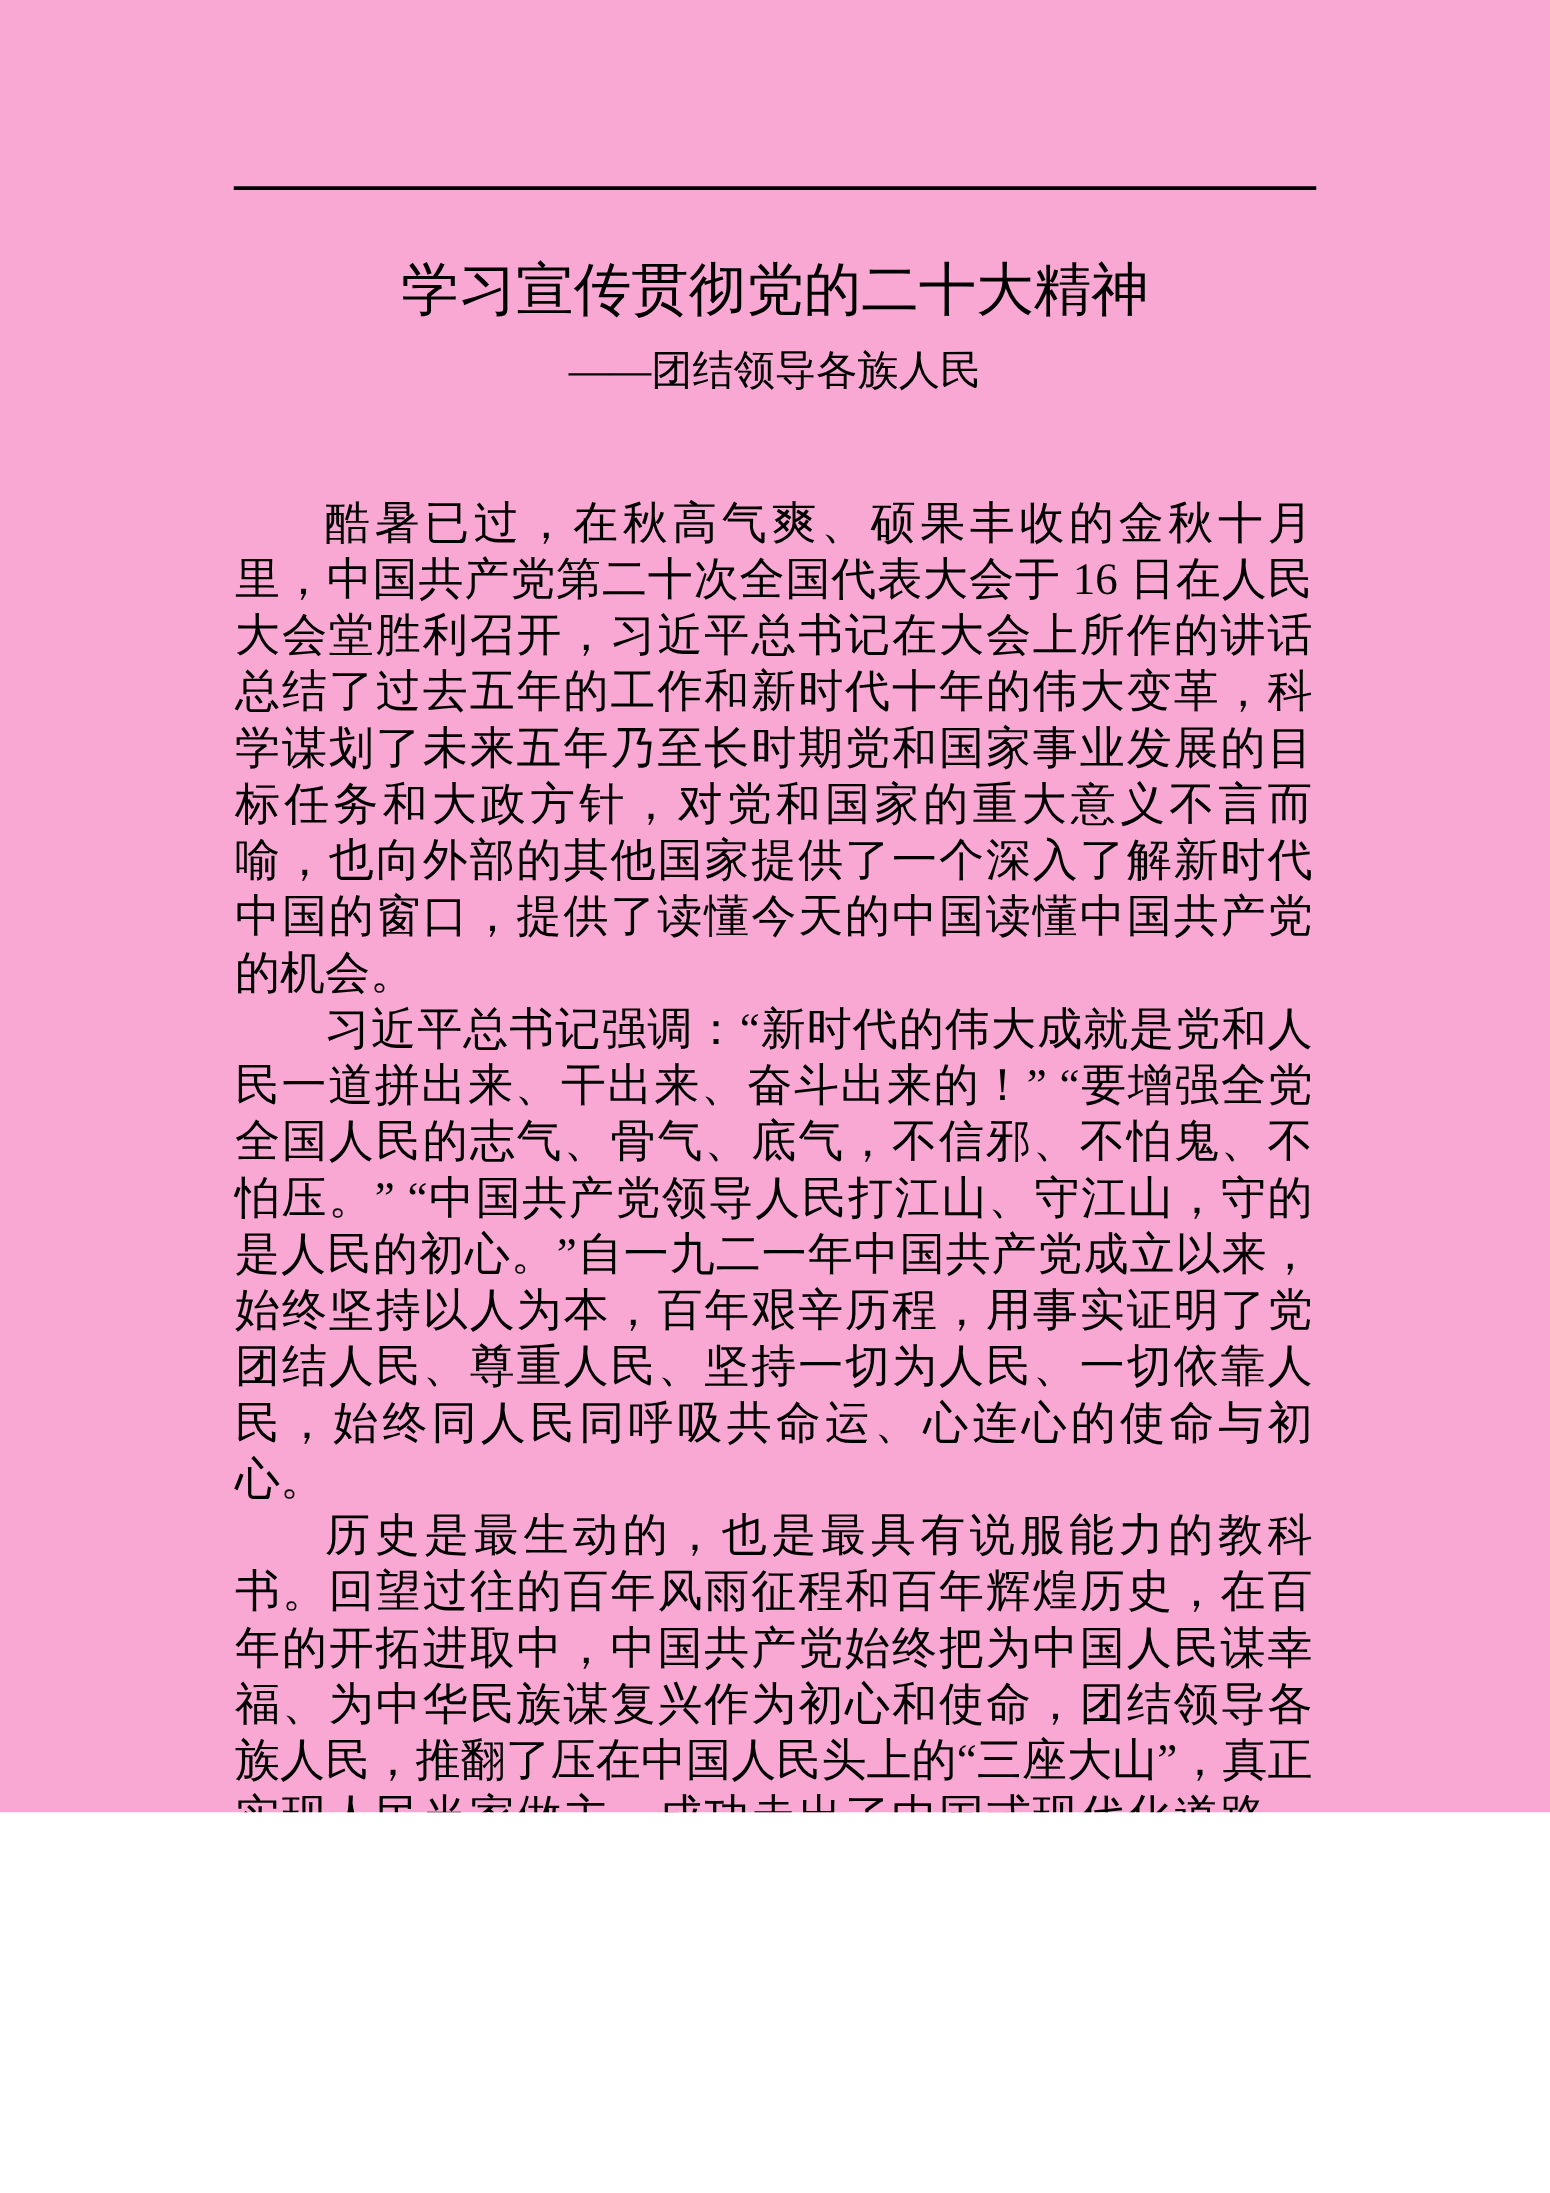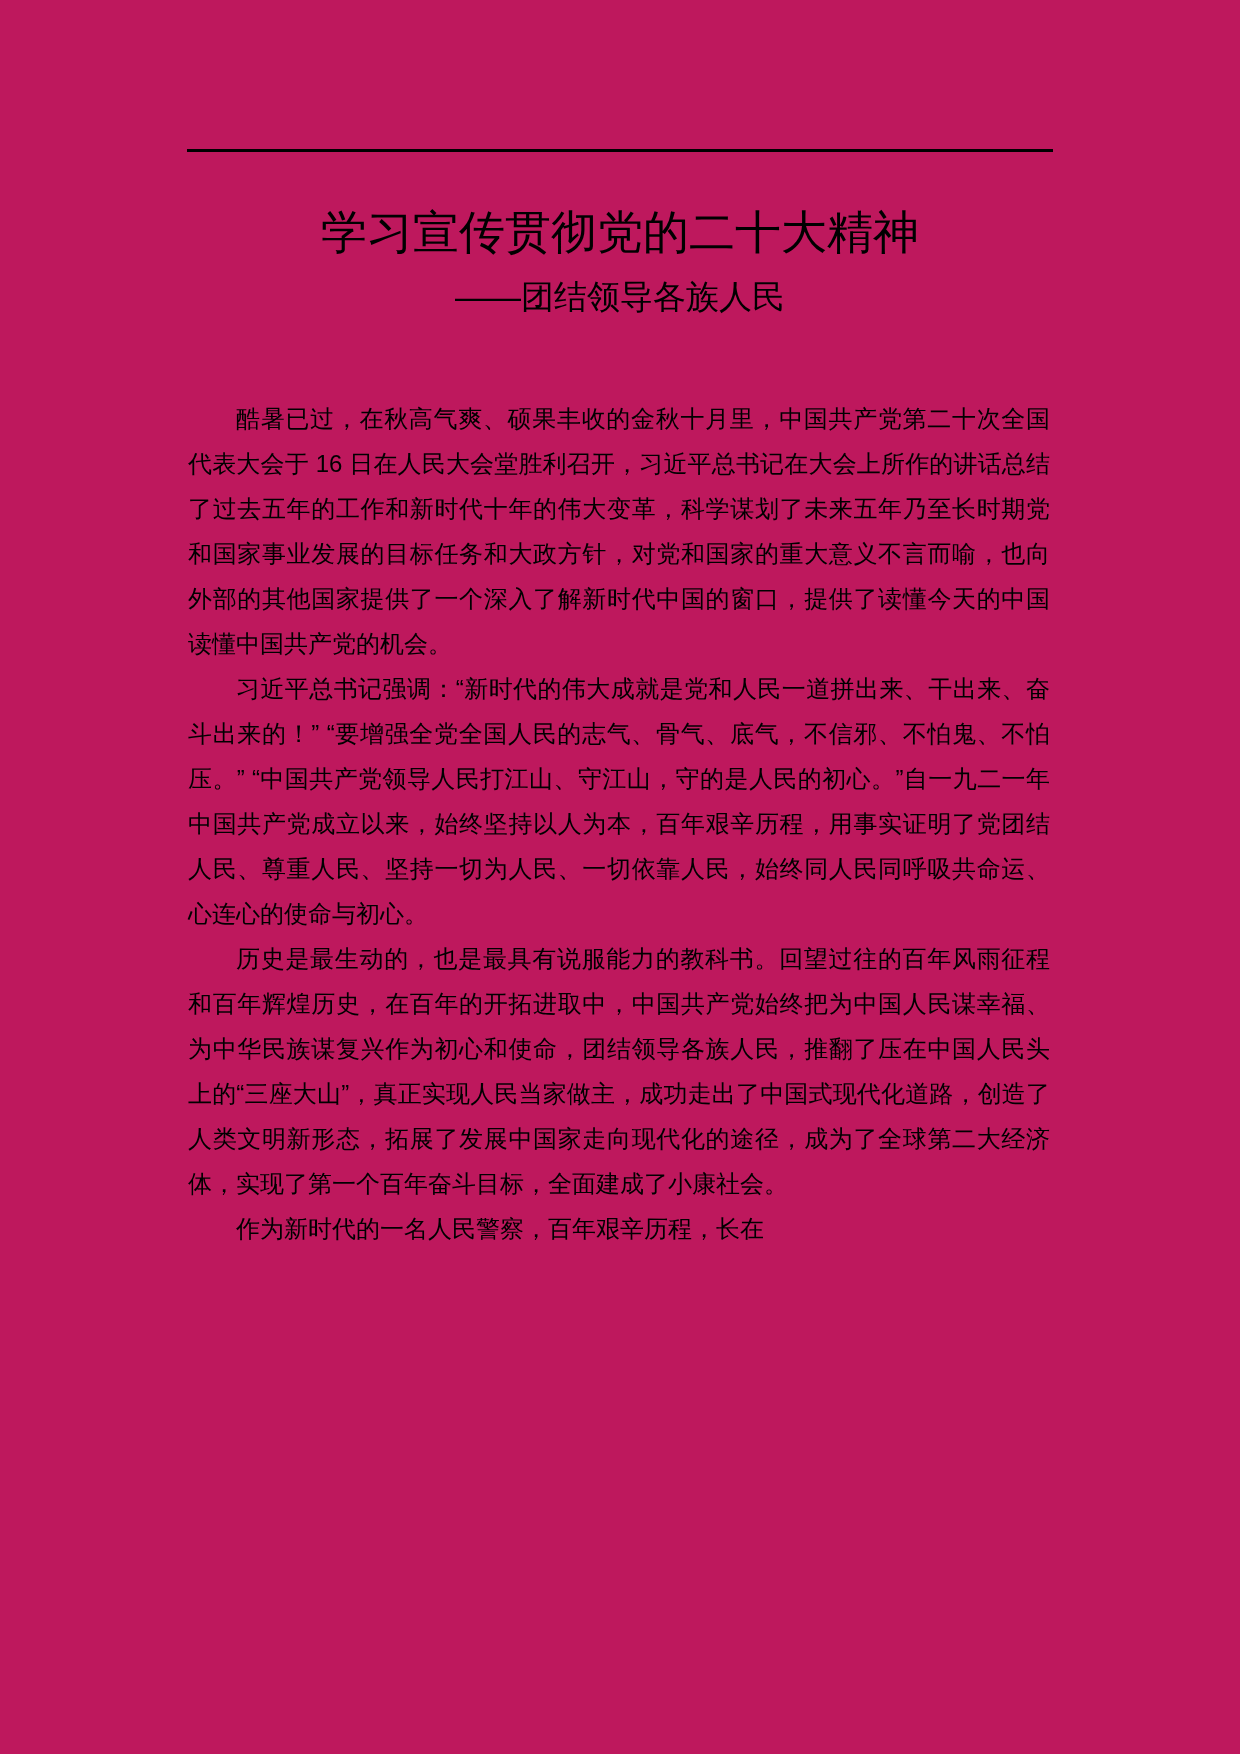--- a/index.html
+++ b/index.html
@@ -3,24 +3,24 @@
 <meta charset="utf-8">
 <style>
   html, body {
     margin: 0;
     padding: 0;
     background: #ffffff;
   }
   .page {
     position: relative;
     width: 1240px;
-    height: 1754px;
-    background: #be185d;
+    height: 1450px;
+    background: #f9a8d4;
     color: #000000;
-    font-family: Liberation Sans, sans-serif;
+    font-family: Liberation Serif, serif;
     overflow: hidden;
   }
   .header-rule {
     position: absolute;
     top: 149px;
     left: 187px;
     width: 866px;
     height: 3px;
     background: #000000;
   }
@@ -45,21 +45,21 @@
     text-align: center;
     font-size: 33px;
     font-weight: 400;
     line-height: 38px;
   }
   .doc-body {
     position: absolute;
     top: 396px;
     left: 188px;
     width: 862px;
-    font-size: 24px;
+    font-size: 36px;
     line-height: 45px;
     text-align: justify;
     text-justify: inter-ideograph;
   }
   .doc-body p {
     margin: 0;
     padding: 0;
     text-indent: 2em;
     word-break: break-all;
   }

